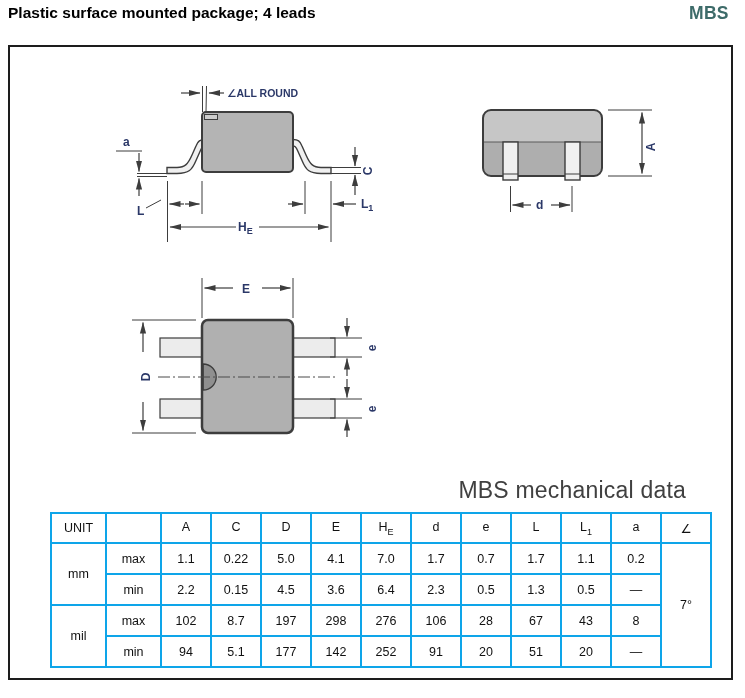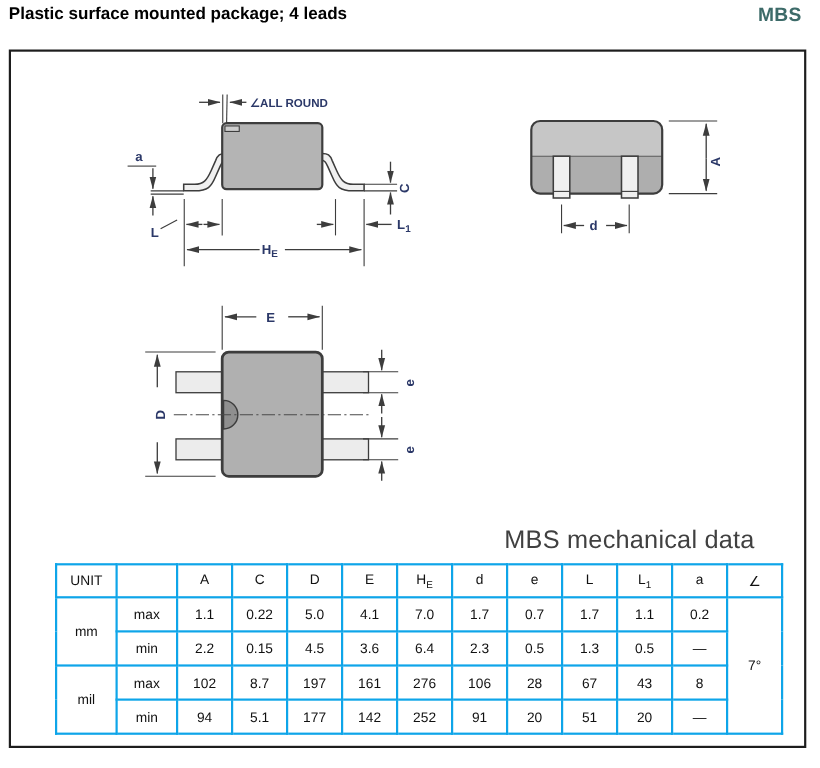--- a/index.html
+++ b/index.html
@@ -232,21 +232,21 @@
       <td>1.3</td>
       <td>0.5</td>
       <td>—</td>
     </tr>
     <tr class="section-start">
       <td rowspan="2">mil</td>
       <td>max</td>
       <td>102</td>
       <td>8.7</td>
       <td>197</td>
-      <td>161</td>
+      <td>298</td>
       <td>276</td>
       <td>106</td>
       <td>28</td>
       <td>67</td>
       <td>43</td>
       <td>8</td>
     </tr>
     <tr>
       <td>min</td>
       <td>94</td>

